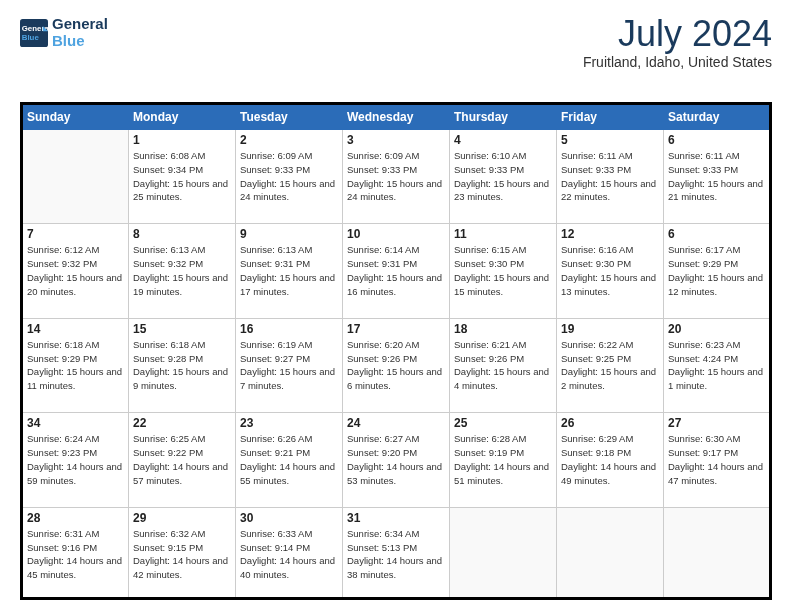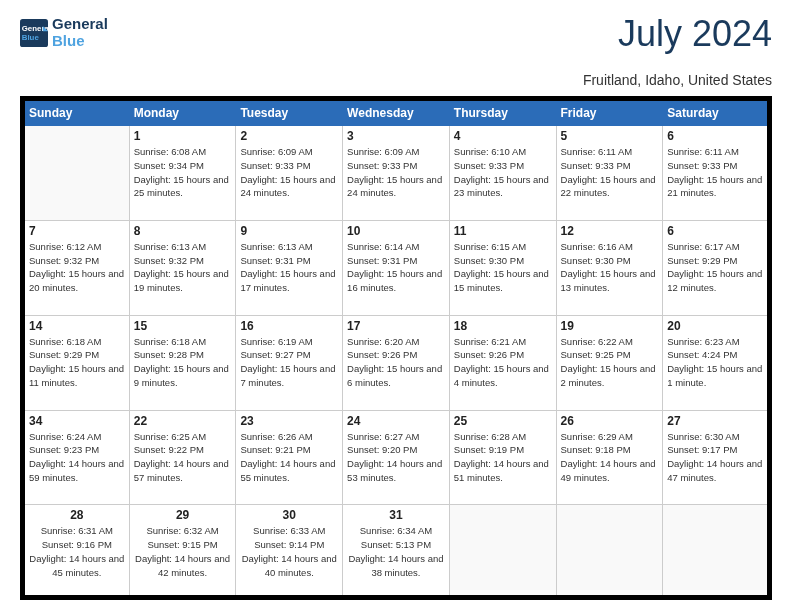--- a/index.html
+++ b/index.html
@@ -47,28 +47,29 @@
     }
     .month-title {
       font-size: 36px;
       font-weight: normal;
       color: #1a3a5c;
       line-height: 1;
     }
     .location {
       font-size: 14px;
       color: #333;
-      margin-top: 20px;
+      margin-top: 2px;
     }
     .calendar {
       flex: 1;
-      border: 5px solid #000000;
+      border: 3px solid #000000;
       border-collapse: collapse;
       width: 100%;
       table-layout: fixed;
+      margin-top: 24px;
     }
     .calendar th {
       background: #2b6cb8;
       color: #fff;
       font-size: 12px;
       font-weight: bold;
       padding: 5px 4px;
       text-align: left;
       border: 1px solid #2b6cb8;
     }
@@ -91,21 +92,20 @@
     .day-info {
       font-size: 9.5px;
       line-height: 1.45;
       color: #333;
     }
     .empty-cell {
       background: #f9f9f9;
     }
     .last-row td {
       height: 78px;
-      text-align: center;
     }
   </style>
 </head>
 <body>
 
 <div class="page">
   <div class="header">
     <div class="logo">
       <svg class="logo-icon" viewBox="0 0 32 32">
         <rect x="0" y="0" width="32" height="32" fill="#1a3a5c" rx="3"></rect>

